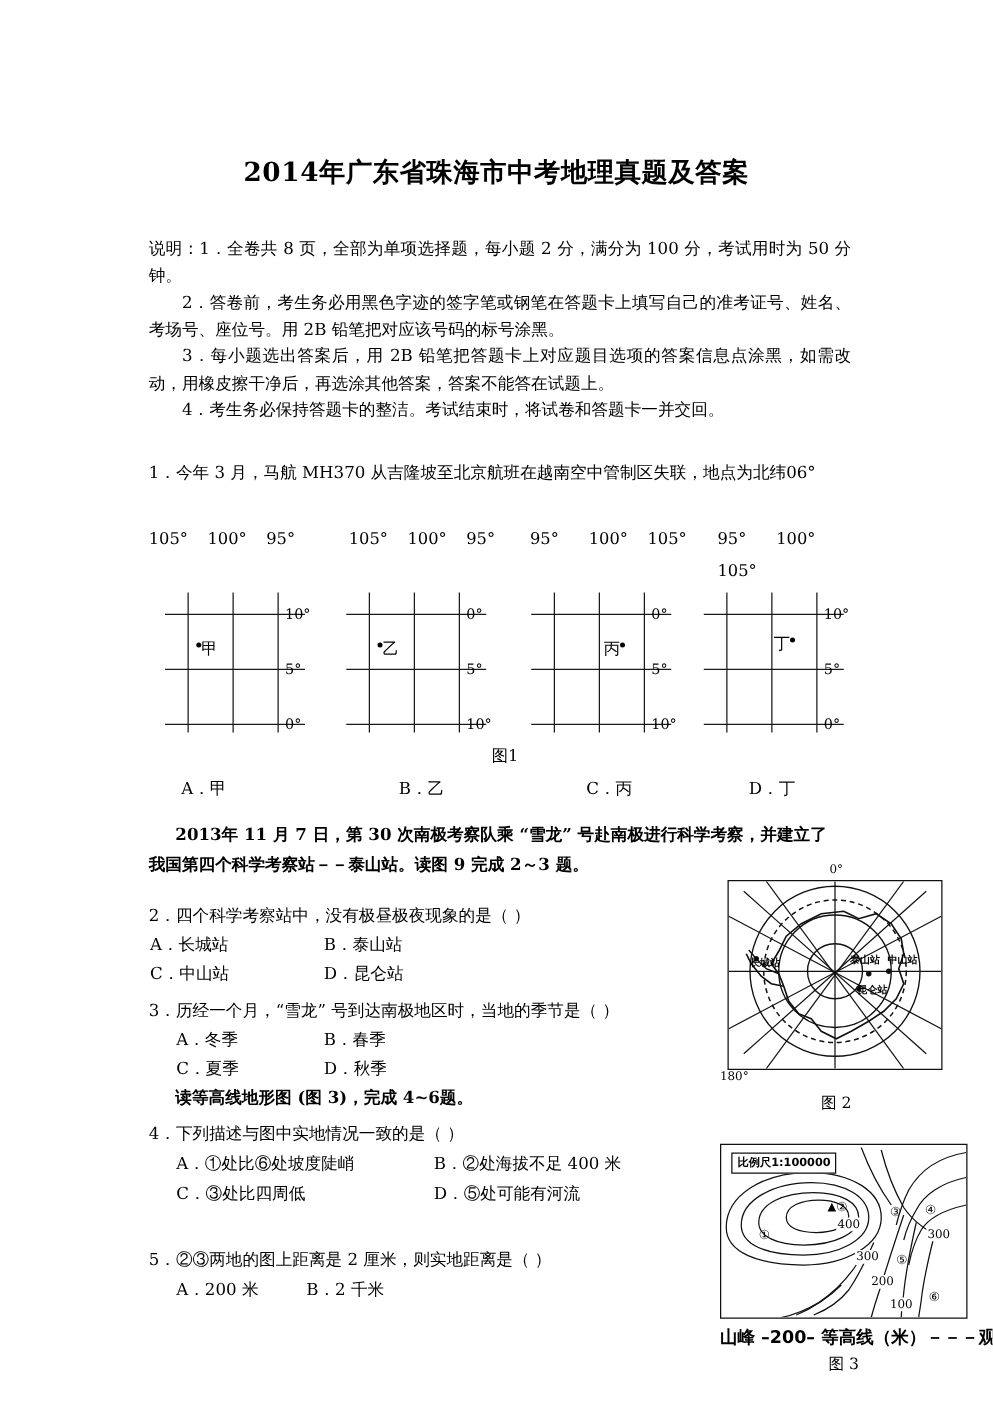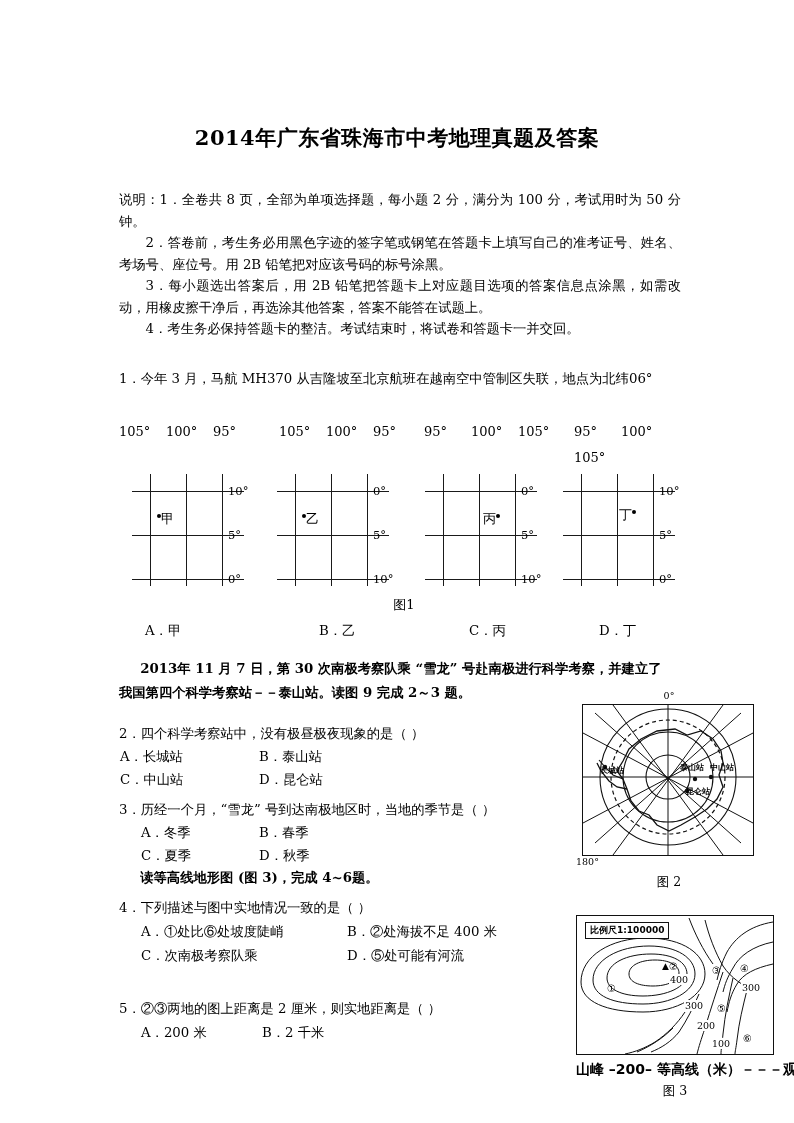--- a/index.html
+++ b/index.html
@@ -216,21 +216,21 @@
   .q5 {
     position: absolute;
     left: 119px;
     top: 997px;
     width: 460px;
     font-size: 13.3px;
     line-height: 24px;
   }
   .q5 .opt-row { height: 24px; }
   .q5 .opt-row .oa { left: 22px; }
-  .q5 .opt-row .ob { left: 126px; margin-left: 17px; }
+  .q5 .opt-row .ob { left: 126px; }
 
   
   .fig2 {
     position: absolute;
     left: 576px;
     top: 690px;
     width: 186px;
     height: 204px;
   }
   .fig2 .frame {
@@ -502,21 +502,21 @@
 
   <div class="fig3-intro">读等高线地形图 (图 3)，完成 4~6题。</div>
 
   <div class="q4">
     <div>4．下列描述与图中实地情况一致的是（        ）</div>
     <div class="opt-row">
       <span class="oa">A．①处比⑥处坡度陡峭</span>
       <span class="ob">B．②处海拔不足 400 米</span>
     </div>
     <div class="opt-row">
-      <span class="oa">C．次南极考察队乘</span>
+      <span class="oa">C．③处比四周低</span>
       <span class="ob">D．⑤处可能有河流</span>
     </div>
   </div>
 
   <div class="q5">
     <div>5．②③两地的图上距离是 2 厘米，则实地距离是（       ）</div>
     <div class="opt-row">
       <span class="oa">A．200 米</span>
       <span class="ob">B．2 千米</span>
     </div>

